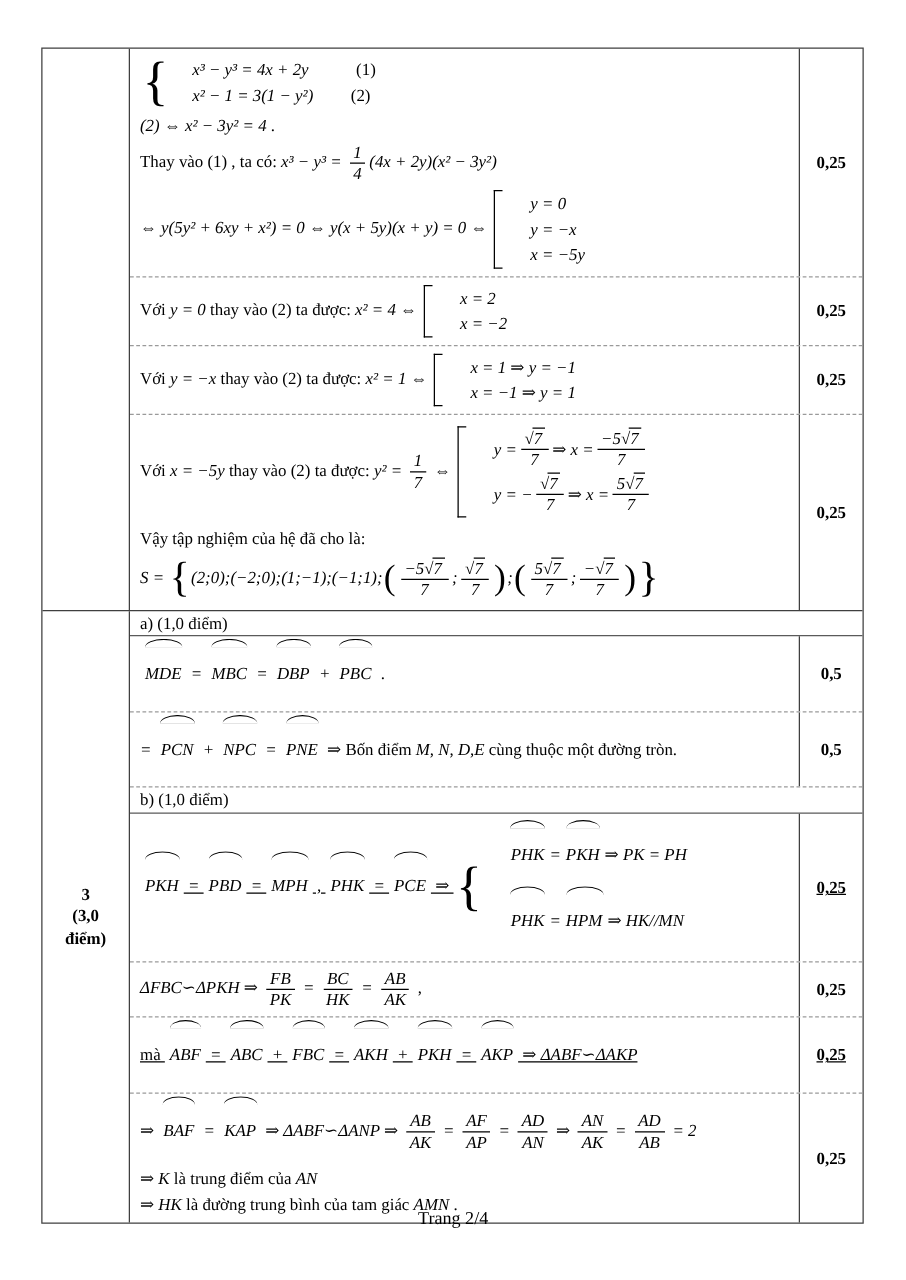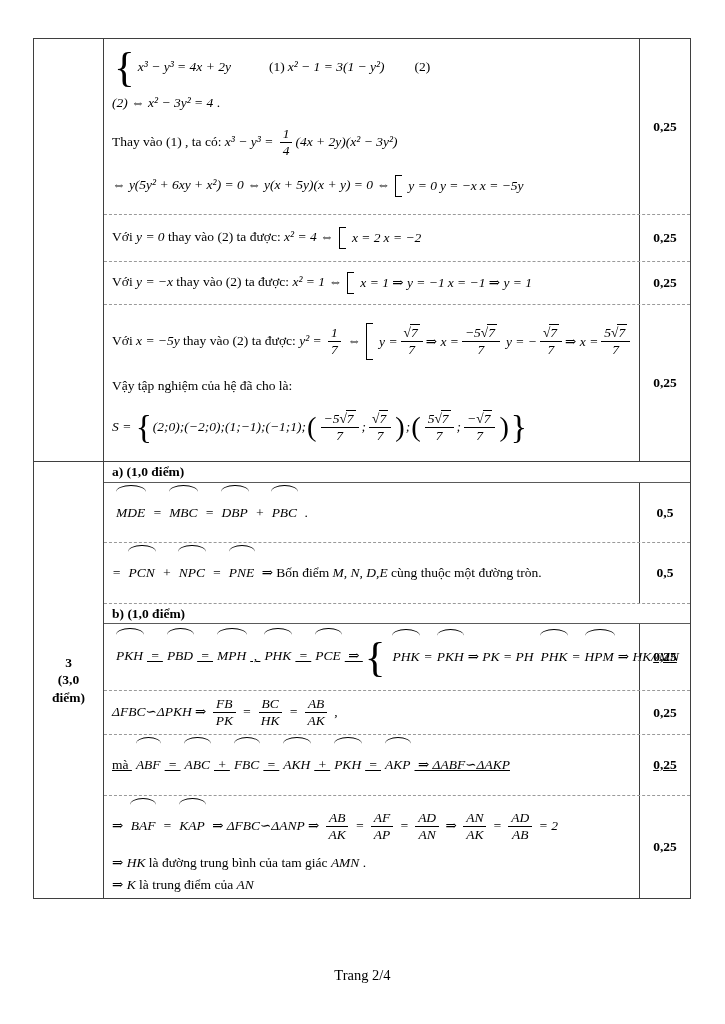--- a/index.html
+++ b/index.html
@@ -15,21 +15,21 @@
         font-weight:bold;text-align:center;}
   .rcol{flex:1;display:flex;flex-direction:column;min-width:0;}
 
   .trow{display:flex;align-items:stretch;}
   .trow + .trow{border-top:1px dashed #9a9a9a;}
   .trow.hrow + .trow{border-top:1px solid #5a5a5a;}
   .ccell{flex:1;min-width:0;display:flex;flex-direction:column;justify-content:center;
          padding:3px 6px 3px 8px;}
   .scell{flex:0 0 50px;width:50px;border-left:1.2px solid #3f3f3f;
          display:flex;align-items:center;justify-content:center;font-weight:bold;}
-  .hcell{flex:1;font-weight:bold;padding:1px 6px 1px 8px;display:flex;align-items:center;}
+  .hcell{flex:1;font-weight:normal;padding:1px 6px 1px 8px;display:flex;align-items:center;}
 
   #row-s1r1{min-height:175px;}
   #row-s1r1 .ccell{justify-content:space-evenly;}
   #row-s1r2{min-height:46px;}
   #row-s1r3{min-height:42px;}
   #row-s1r4{min-height:156px;}
   #row-s1r4 .ccell{justify-content:space-evenly;}
   .hrow{min-height:18px;}
   #row-a1{min-height:24px;}
   #row-a2{min-height:22px;}
@@ -51,21 +51,21 @@
   .sqrt .rad{border-top:1.2px solid #000;padding:0 2px 0 1px;margin-left:-1px;}
 
   .arc{position:relative;font-style:italic;margin:0 2px;padding:16px 2px;display:inline-block;}
   .arc::before{content:"";position:absolute;left:6%;right:4%;top:-3px;height:6px;
                border-top:1.4px solid #000;border-radius:50% 50% 0 0 / 100% 100% 0 0;}
 
   .cases{display:inline-flex;align-items:center;vertical-align:middle;margin:1px 2px;}
   .cases .bk{align-self:stretch;width:6px;flex:0 0 6px;border-left:1.5px solid #000;
              border-top:1.5px solid #000;border-bottom:1.5px solid #000;margin-right:6px;}
   .cases .brace{line-height:0;margin-right:3px;font-weight:400;display:inline-block;}
-  .cases .crows{display:inline-flex;flex-direction:row;align-items:flex-start;gap:3px;padding:2px 0;}
+  .cases .crows{display:inline-flex;flex-direction:column;align-items:flex-start;gap:3px;padding:2px 0;margin-left:16px;}
   .cases .crow{display:inline-flex;align-items:center;white-space:nowrap;}
 
   .big{display:inline-block;vertical-align:middle;line-height:0;margin:0 1px;font-weight:400;}
 
   .footer{position:absolute;left:0;right:0;top:966px;text-align:center;font-size:14.5px;}
 </style>
 </head>
 <body>
 
 <div class="page">
@@ -293,21 +293,21 @@
           <div class="scell">0,25</div>
         </div>
         <div class="trow" id="row-b3">
           <div class="ccell">
               <div class="mline"><span class="up">mà </span><span class="arc">ABF</span><span class="mt"> = </span><span class="arc">ABC</span><span class="mt"> + </span><span class="arc">FBC</span><span class="mt"> = </span><span class="arc">AKH</span><span class="mt"> + </span><span class="arc">PKH</span><span class="mt"> = </span><span class="arc">AKP</span><span class="mt"> ⇒ ΔABF∽ΔAKP</span></div>
             </div>
           <div class="scell">0,25</div>
         </div>
         <div class="trow" id="row-b4">
           <div class="ccell">
-              <div class="mline"><span class="mt">⇒ </span><span class="arc">BAF</span><span class="mt"> = </span><span class="arc">KAP</span><span class="mt"> ⇒ ΔFBC∽ΔANP </span><span class="mt"> ⇒ </span><span class="frac mt">
+              <div class="mline"><span class="mt">⇒ </span><span class="arc">BAF</span><span class="mt"> = </span><span class="arc">KAP</span><span class="mt"> ⇒ ΔABF∽ΔANP </span><span class="mt"> ⇒ </span><span class="frac mt">
                   <span class="num">
                     <span class="mt">AB</span>
                   </span>
                   <span class="den"><span class="mt">AK</span></span>
                 </span><span class="mt"> = </span><span class="frac mt">
                   <span class="num">
                     <span class="mt">AF</span>
                   </span>
                   <span class="den"><span class="mt">AP</span></span>
                 </span><span class="mt"> = </span><span class="frac mt">
@@ -319,22 +319,22 @@
                   <span class="num">
                     <span class="mt">AN</span>
                   </span>
                   <span class="den"><span class="mt">AK</span></span>
                 </span><span class="mt"> = </span><span class="frac mt">
                   <span class="num">
                     <span class="mt">AD</span>
                   </span>
                   <span class="den"><span class="mt">AB</span></span>
                 </span><span class="mt"> = 2</span></div>
+              <div class="mline"><span class="mt">⇒ K </span><span class="up">là trung điểm của </span><span class="mt">AN</span></div>
               <div class="mline"><span class="mt">⇒ HK </span><span class="up">là đường trung bình của tam giác </span><span class="mt">AMN</span><span class="up"> .</span></div>
-              <div class="mline"><span class="mt">⇒ K </span><span class="up">là trung điểm của </span><span class="mt">AN</span></div>
             </div>
           <div class="scell">0,25</div>
         </div>
       </div>
     </div>
 
   </div>
 
   <div class="footer">Trang 2/4</div>
 </div>

